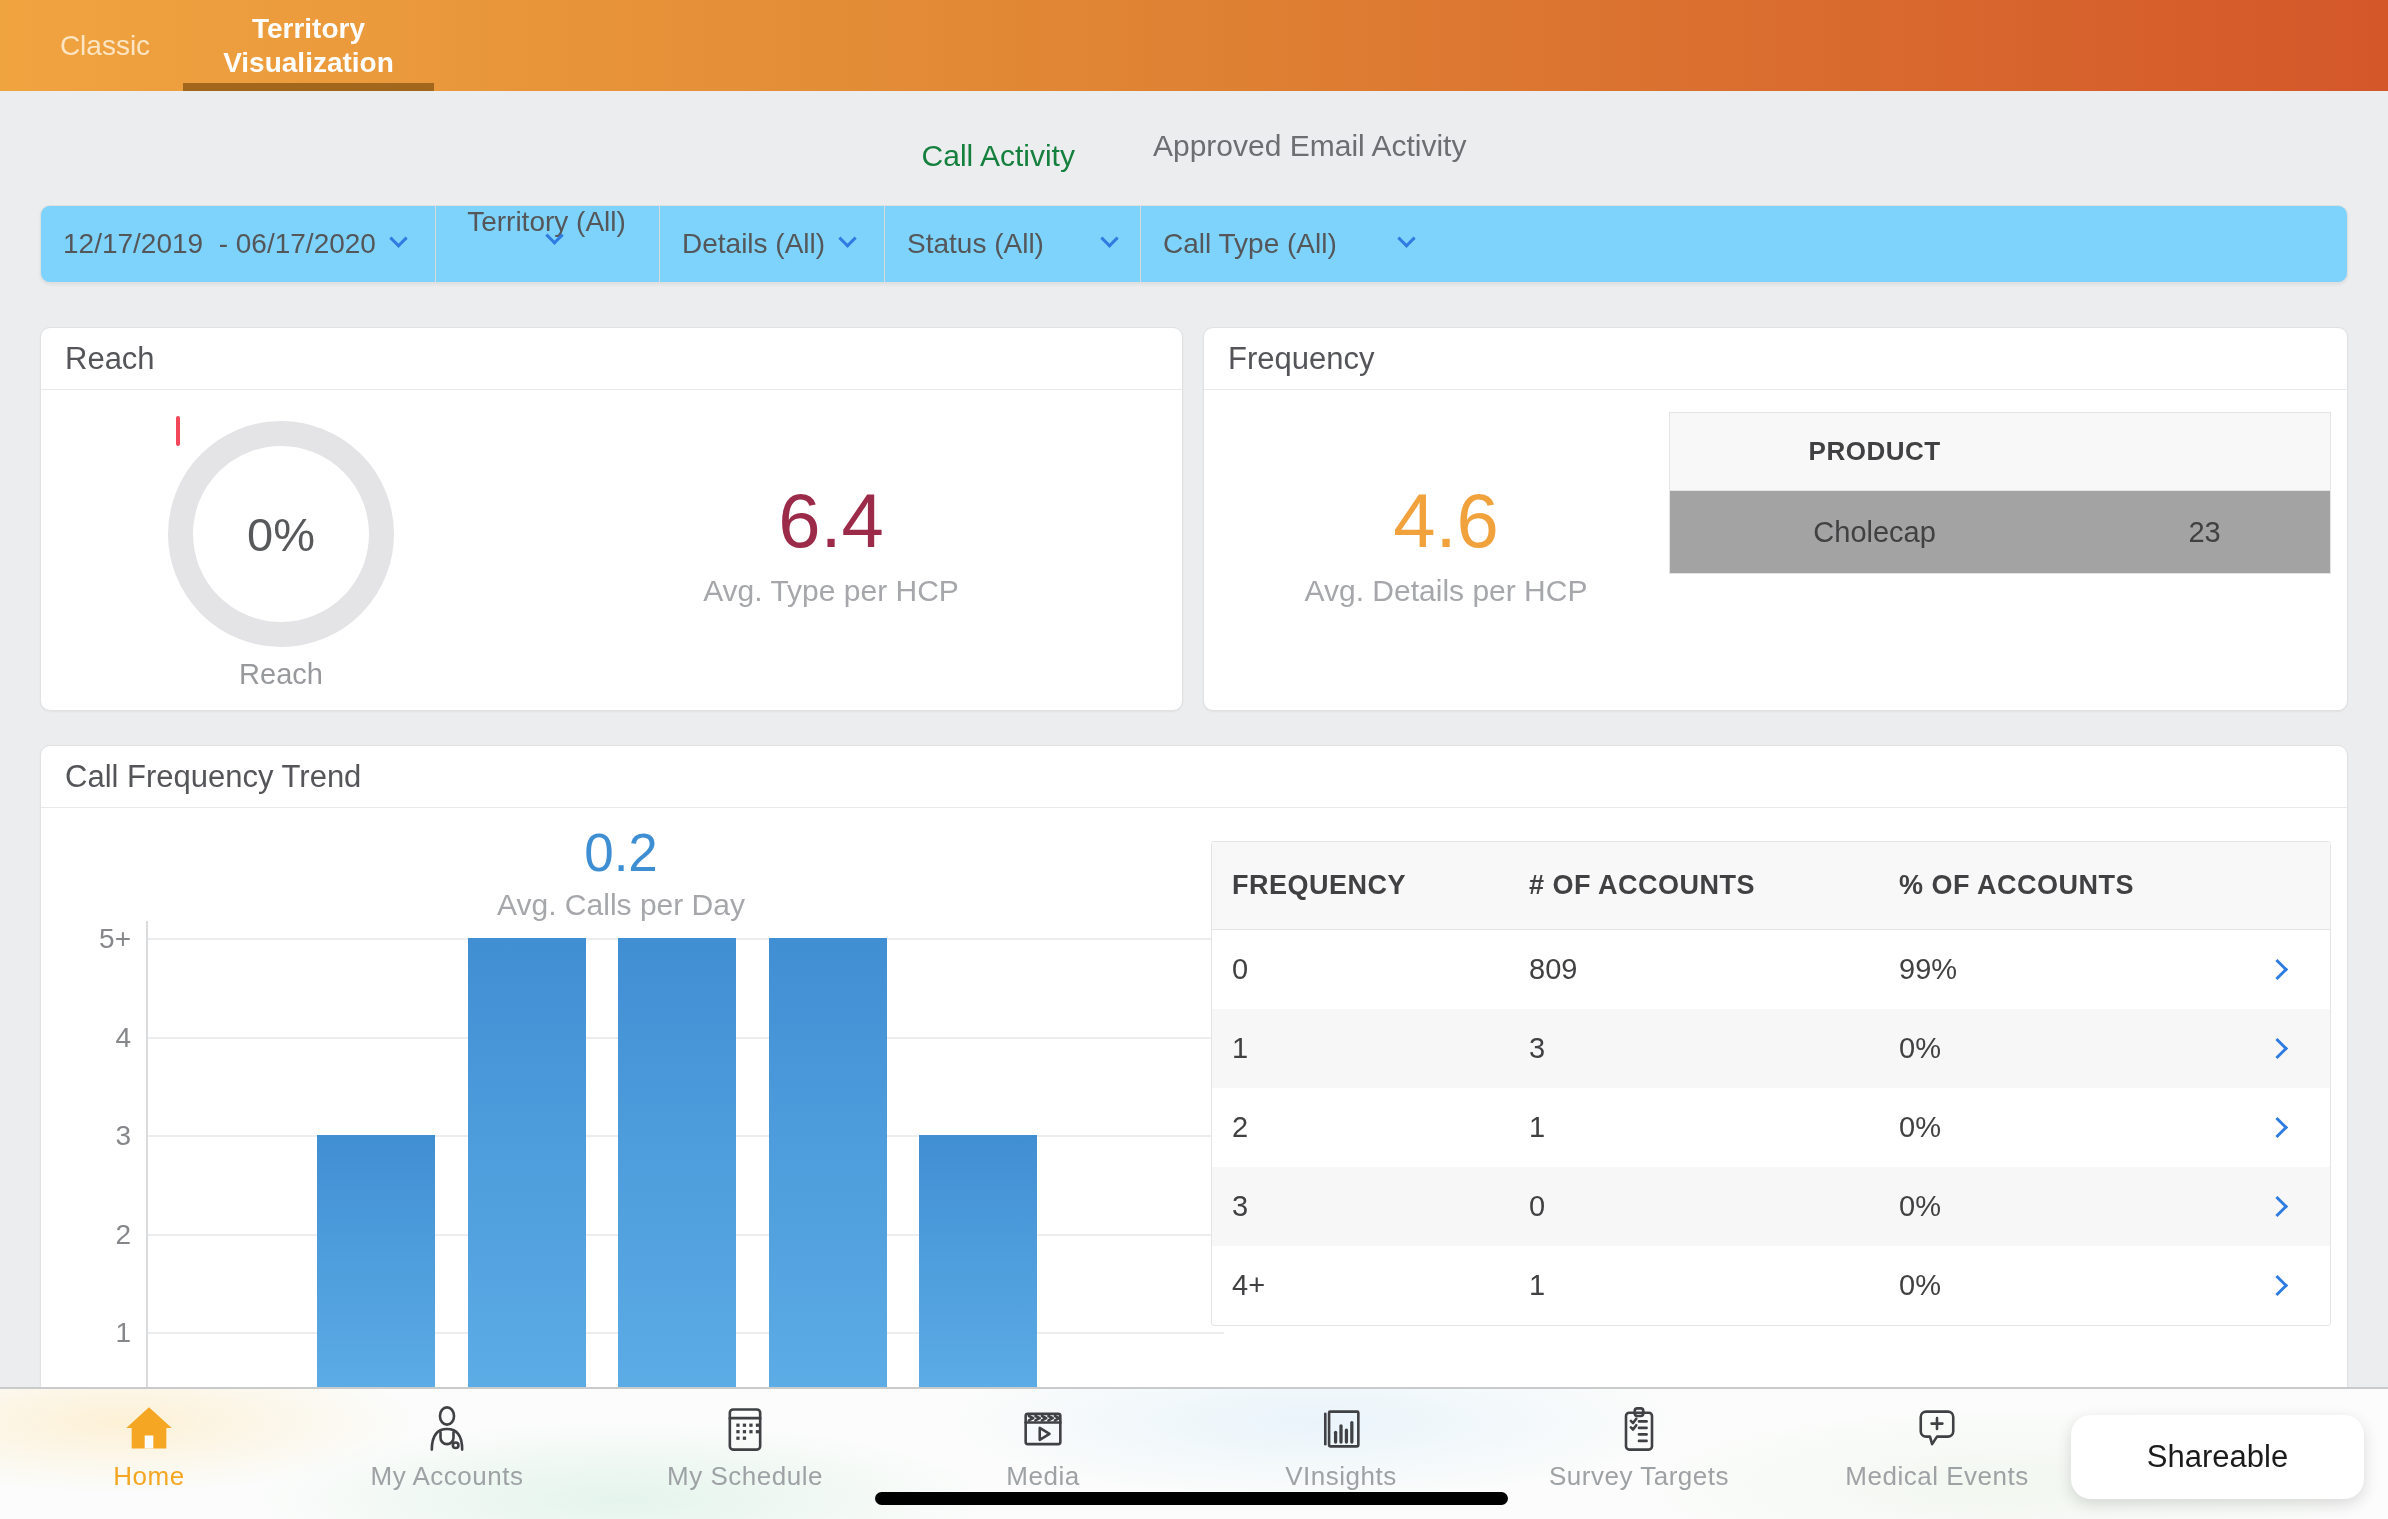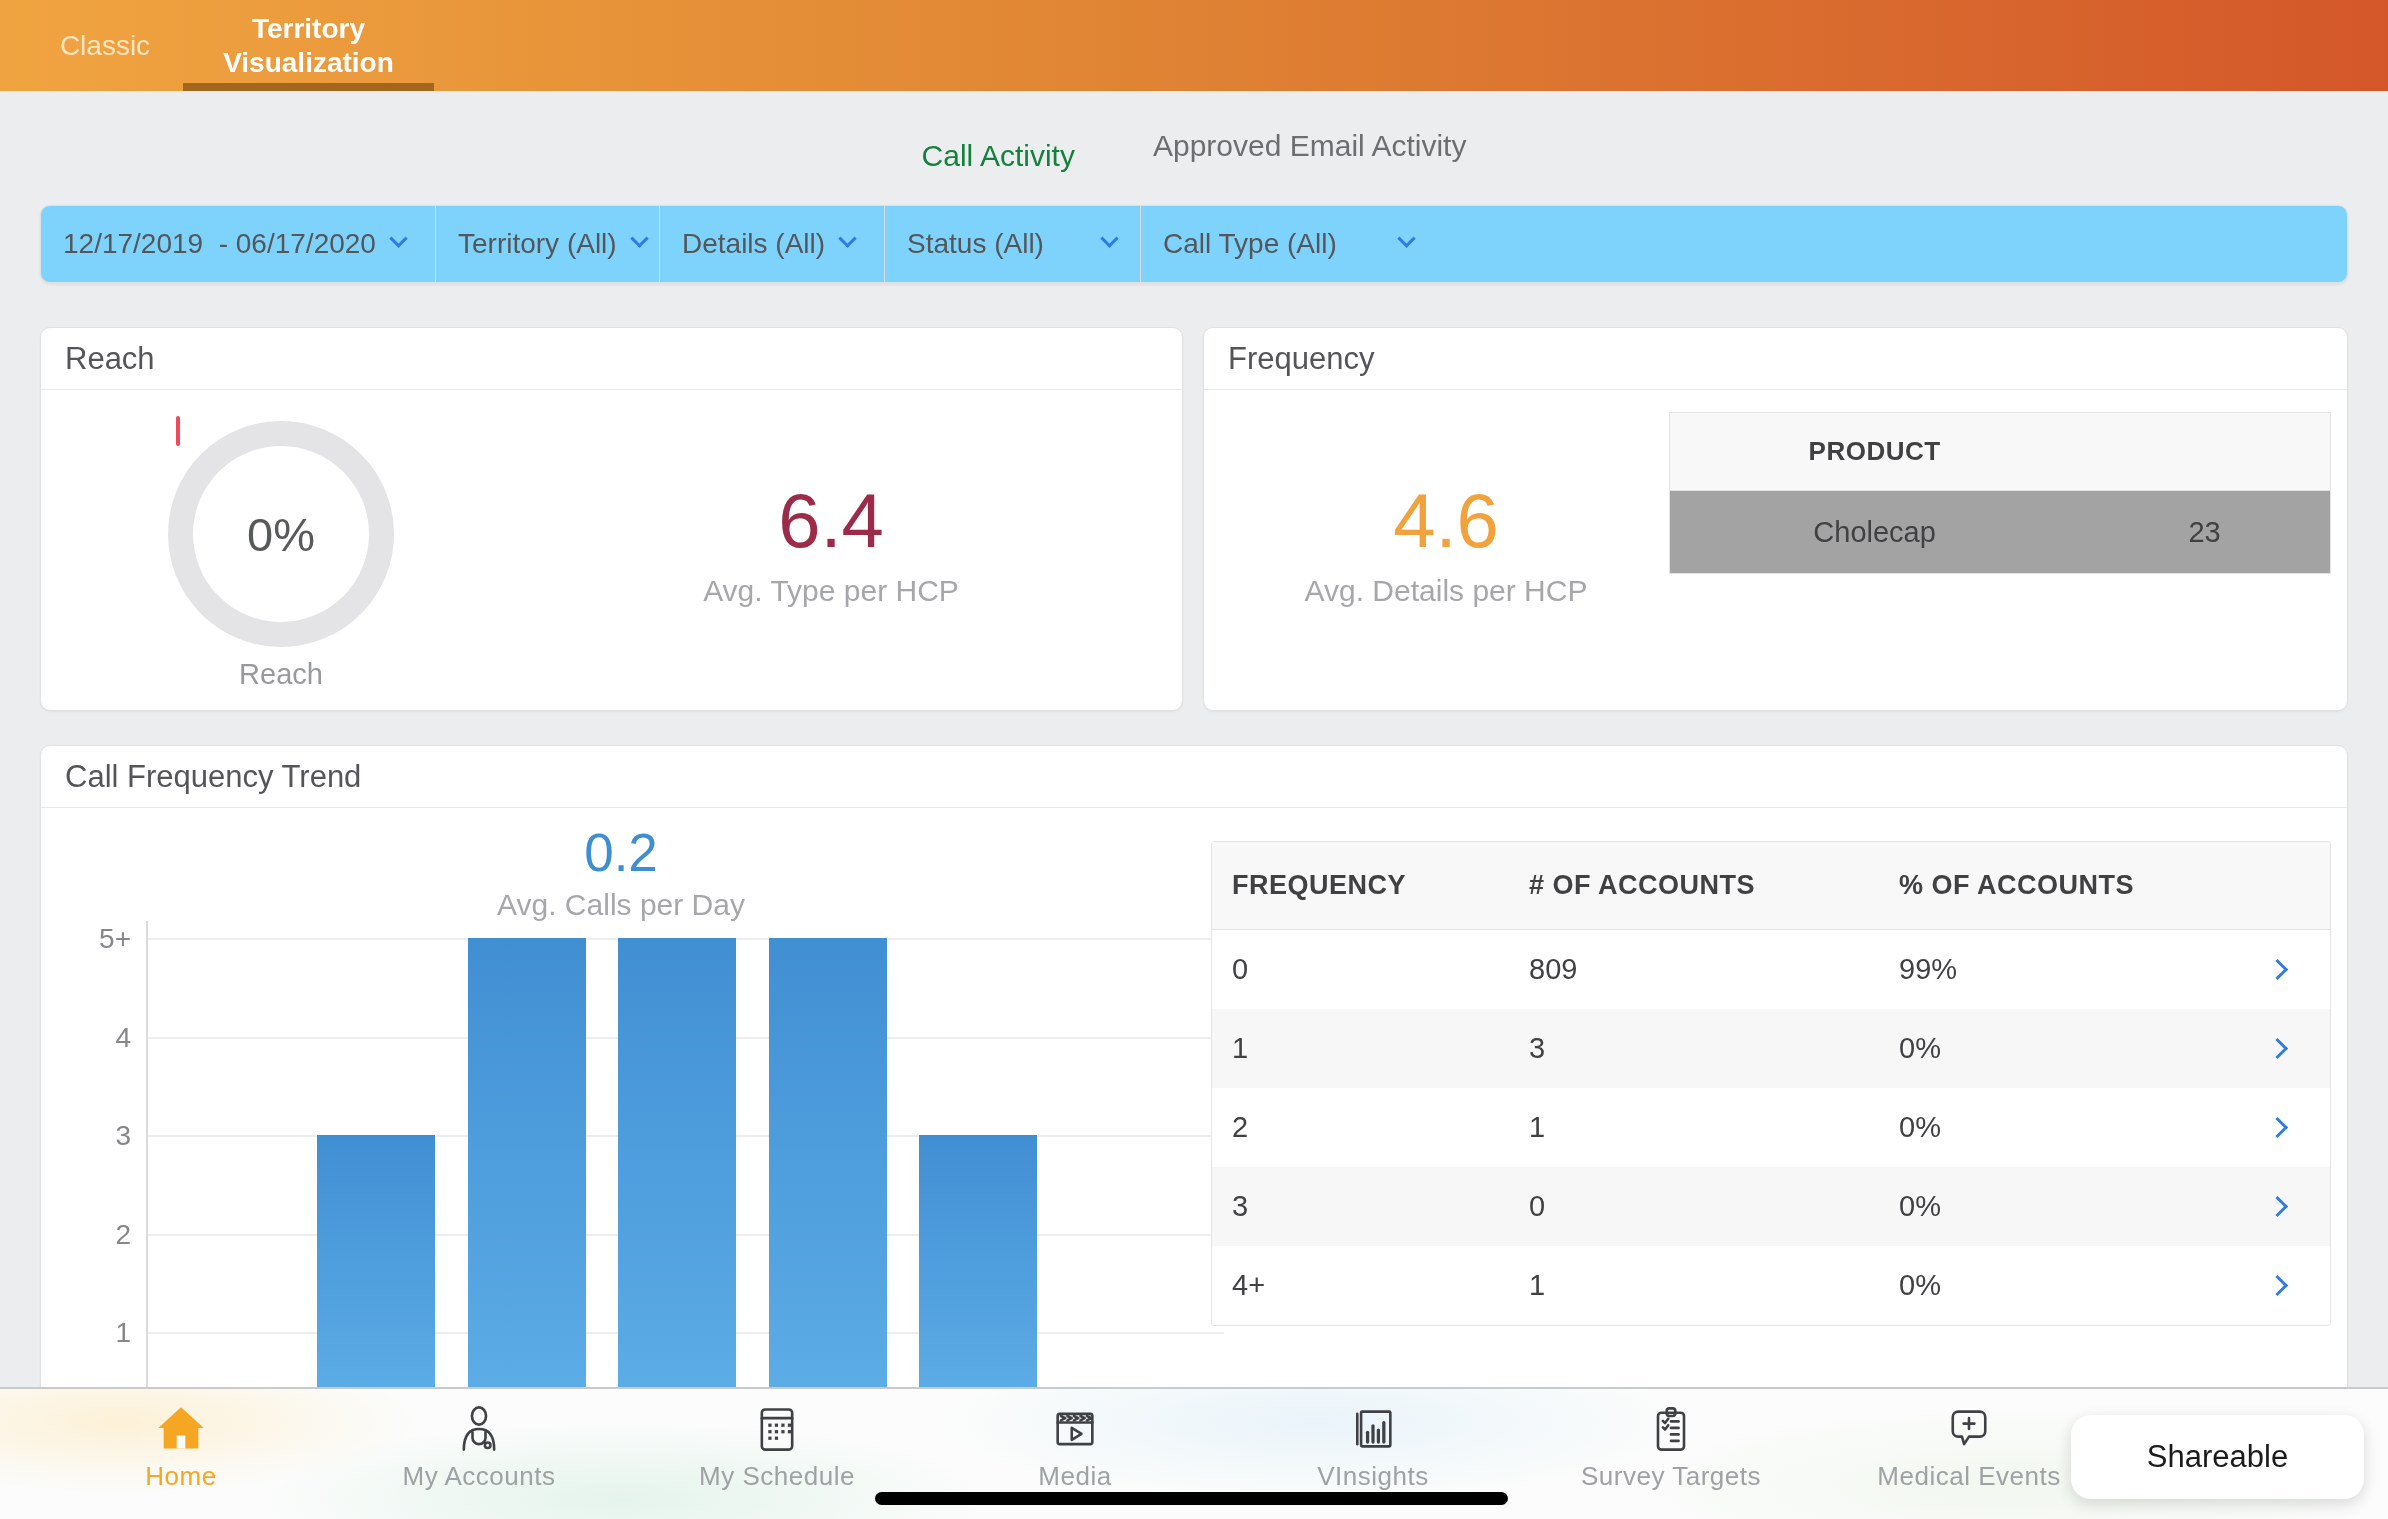--- a/index.html
+++ b/index.html
@@ -25,21 +25,21 @@
 
   
   .filterbar { position:absolute; left:40px; top:205px; width:2308px; height:78px;
     background:#7dd3fc; border:1px solid #DFE0E2; border-radius:10px;
     box-shadow:0 2px 3px rgba(0,0,0,0.06); display:flex; align-items:stretch; }
   .filter { display:flex; align-items:center; padding:0 24px 0 22px; border-left:1px solid #D9DADC;
     color:#55565A; font-size:28px; cursor:pointer; white-space:pre; }
   .filter:first-child { border-left:none; }
   .chev { width:13px; height:13px; border-right:3px solid #2E7CE2; border-bottom:3px solid #2E7CE2;
     transform:rotate(45deg) translate(-2px,-2px); margin-left:16px; margin-top:-6px; flex:none; }
-  .f-date{width:394px;} .f-territory{width:224px;} .f-product{width:225px;}
+  .f-date{width:394px;} .f-territory{width:224px;flex-direction:column;} .f-product{width:225px;}
   .f-status{width:256px;} .f-calltype{width:297px;}
   .filter.spread .chev { margin-left:auto; }
 
   
   .card { position:absolute; background:#FFFFFF; border:1px solid #E0E1E3; border-radius:10px;
     box-shadow:0 1px 2px rgba(0,0,0,0.05); }
   .card-title { height:62px; line-height:62px; padding-left:24px; font-size:31px; color:#545559;
     border-bottom:1px solid #E8E9EA; }
   .reach-card { left:40px; top:327px; width:1143px; height:384px; }
   .freq-card  { left:1203px; top:327px; width:1145px; height:384px; }
@@ -97,21 +97,21 @@
 
   
   .bottom-nav { position:absolute; left:0; top:1387px; width:2388px; height:132px;
     border-top:2px solid #C9CACC;
     background:
       radial-gradient(ellipse 420px 100px at 5% 25%, rgba(255,232,185,0.55), transparent 70%),
       radial-gradient(ellipse 520px 110px at 26% 85%, rgba(206,236,221,0.5), transparent 70%),
       radial-gradient(ellipse 520px 110px at 55% 25%, rgba(216,236,250,0.5), transparent 70%),
       radial-gradient(ellipse 520px 110px at 84% 75%, rgba(231,241,226,0.45), transparent 70%),
       #FBFCFB; }
-  .nav-items { position:absolute; left:0; top:0; display:flex;margin-left:32px; }
+  .nav-items { position:absolute; left:0; top:0; display:flex; }
   .nav-item { width:298px; height:112px; display:flex; flex-direction:column; align-items:center;
     padding-top:14px; cursor:pointer; }
   .nav-icon { width:52px; height:52px; }
   .nav-label { margin-top:6px; font-size:26px; color:#9FA2A5; letter-spacing:0.5px; }
   .nav-item.active .nav-label { color:#F5A623; }
   .shareable-btn { position:absolute; right:24px; top:26px; width:293px; height:84px; background:#FFFFFF;
     border-radius:20px; box-shadow:0 5px 16px rgba(0,0,0,0.14); display:flex; align-items:center;
     justify-content:center; font-size:31px; color:#1B1B1B; cursor:pointer; }
   .home-indicator { position:absolute; left:875px; top:103px; width:633px; height:13px;
     background:#000000; border-radius:7px; }

